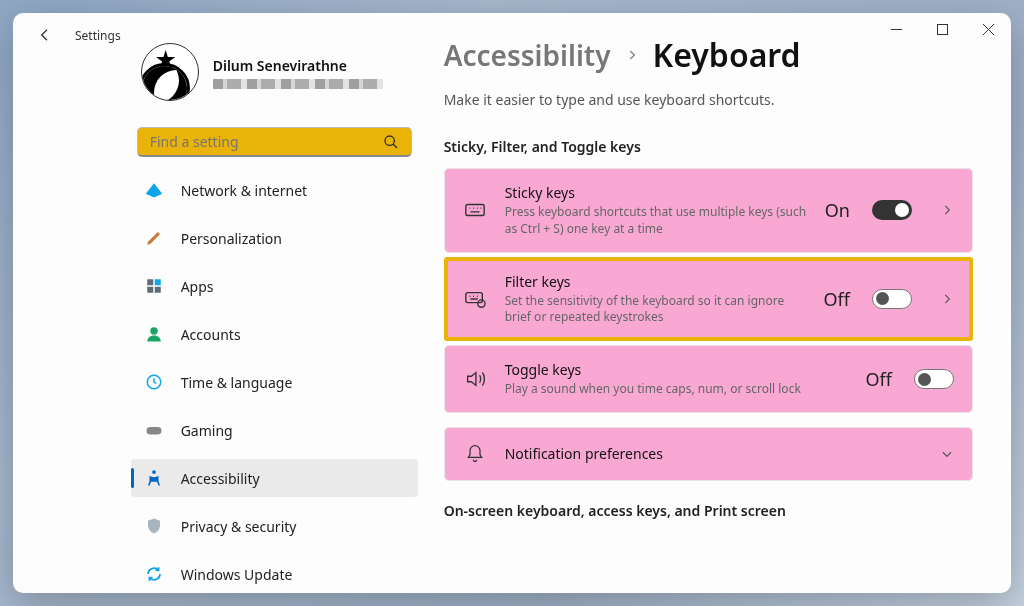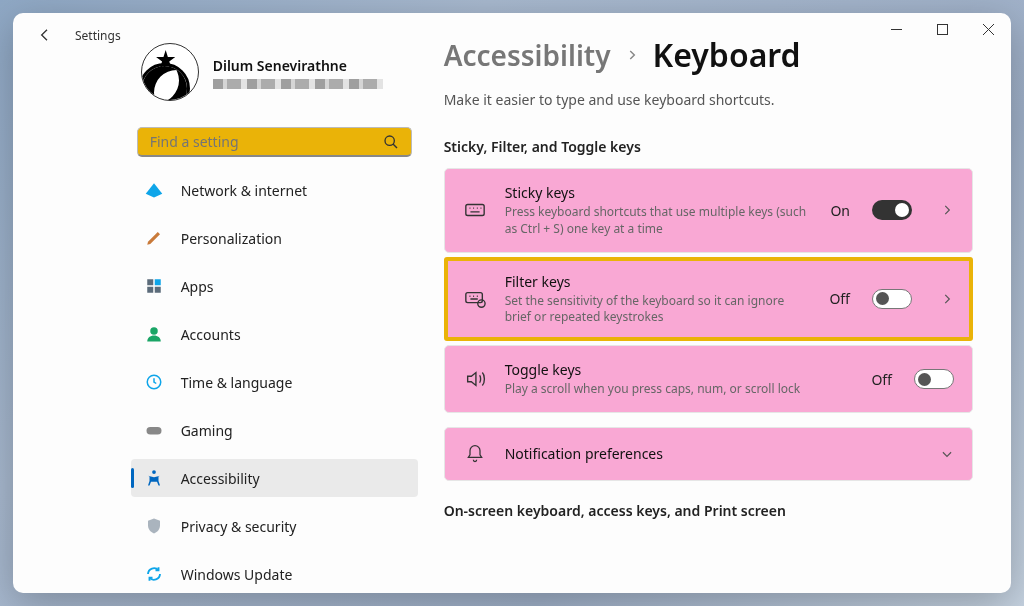--- a/index.html
+++ b/index.html
@@ -36,21 +36,21 @@
 .bc-chev { color: #888; font-size: 18px; }
 .bc-current { font-size: 32px; font-weight: 600; color: #111; }
 .subtitle { font-size: 14px; color: #555; margin-bottom: 28px; }
 .section-title { font-size: 14px; font-weight: 600; color: #222; margin-bottom: 12px; margin-top: 20px; }
 .card { border: 1px solid #e6e6e6; border-radius: 5px; background: #f9a8d4; padding: 14px 18px; display: flex; align-items: center; gap: 18px; margin-bottom: 4px; cursor: pointer; }
 .card.highlighted { border: 4px solid #eab308; border-radius: 3px; padding: 11px 15px; }
 .card-icon { width: 24px; height: 24px; display: flex; align-items: center; justify-content: center; flex-shrink: 0; }
 .card-text { flex: 1; min-width: 0; }
 .card-title { font-size: 14px; color: #111; }
 .card-desc { font-size: 12px; color: #666; margin-top: 2px; line-height: 1.4; max-width: 400px; }
-.card-state { font-size: 14px; color: #222; margin-right: 4px; }
+.card-state { font-size: 18px; color: #222; margin-right: 4px; }
 .toggle { width: 40px; height: 20px; border-radius: 10px; position: relative; cursor: pointer; flex-shrink: 0; }
 .toggle.on { background: #333; }
 .toggle.on::after { content: ""; position: absolute; right: 3px; top: 3px; width: 14px; height: 14px; border-radius: 50%; background: #fff; }
 .toggle.off { background: #fff; border: 1px solid #777; }
 .toggle.off::after { content: ""; position: absolute; left: 3px; top: 2.5px; width: 13px; height: 13px; border-radius: 50%; background: #555; }
 .chev { width: 14px; height: 14px; stroke: #555; fill: none; margin-left: 10px; flex-shrink: 0; }
 </style>
 </head>
 <body>
 
@@ -230,21 +230,21 @@
       </div>
 
       <div class="card">
         <div class="card-icon">
             <svg viewBox="0 0 24 24" width="22" height="22" fill="none" stroke="#333" stroke-width="1.5">
               <path d="M4 9v6h4l5 4V5L8 9H4zM17 8c1.5 1.5 1.5 6.5 0 8M20 5c3 3 3 11 0 14"></path>
             </svg>
           </div>
         <div class="card-text">
           <div class="card-title">Toggle keys</div>
-          <div class="card-desc">Play a scroll when you press caps, num, or scroll lock</div>
+          <div class="card-desc">Play a sound when you time caps, num, or scroll lock</div>
         </div>
         <span class="card-state">Off</span>
         <div class="toggle off"></div>
       </div>
 
       <div class="card" style="margin-top:14px;">
         <div class="card-icon">
             <svg viewBox="0 0 24 24" width="20" height="20" fill="none" stroke="#333" stroke-width="1.5">
               <path d="M6 8a6 6 0 0 1 12 0v5l2 3H4l2-3V8zM10 19a2 2 0 0 0 4 0"></path>
             </svg>

